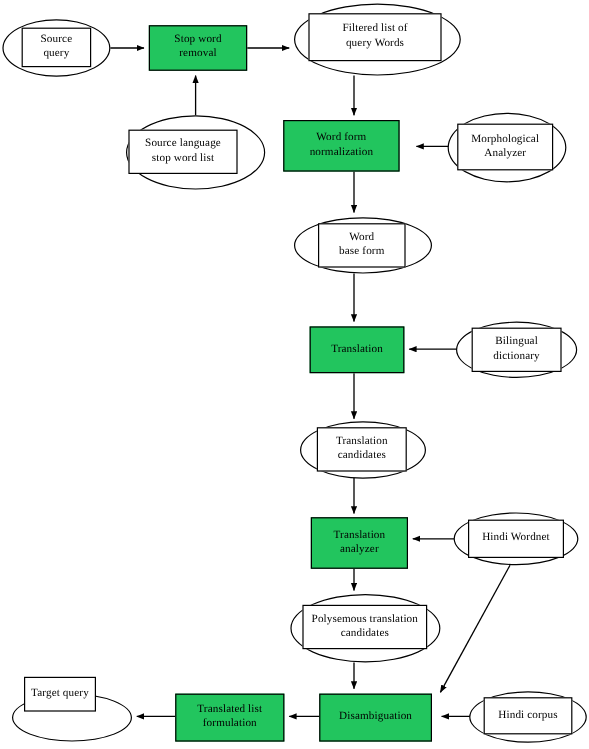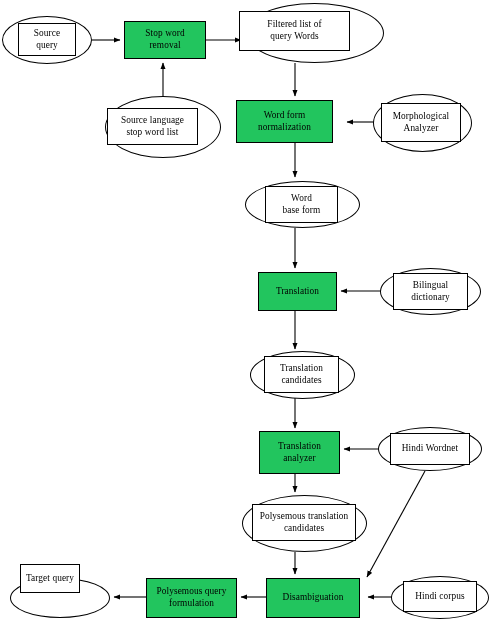--- a/index.html
+++ b/index.html
@@ -103,21 +103,21 @@
     <span class="lbl">Source
 query</span>
   </div>
 
   <div class="node rect" style="left:124px; top:21px; width:82px; height:38px;">
     <span class="lbl">Stop word
 removal</span>
   </div>
 
   <div class="node ellipse" style="left:245px; top:3px; width:139px; height:60px;"></div>
-  <div class="tbox" style="left:239px; top:11px; width:111px; height:40px;">
+  <div class="tbox" style="left:257px; top:11px; width:111px; height:40px;">
     <span class="lbl">Filtered list of
 query Words</span>
   </div>
 
   <div class="node ellipse" style="left:105px; top:96px; width:116px; height:62px;"></div>
   <div class="tbox" style="left:107px; top:108px; width:91px; height:37px;">
     <span class="lbl">Source language
 stop word list</span>
   </div>
 
@@ -173,21 +173,21 @@
   <div class="node rect" style="left:266px; top:578px; width:94px; height:40px;">
     <span class="lbl">Disambiguation</span>
   </div>
 
   <div class="node ellipse" style="left:391px; top:576px; width:98px; height:43px;"></div>
   <div class="tbox" style="left:403px; top:581px; width:74px; height:31px;">
     <span class="lbl">Hindi corpus</span>
   </div>
 
   <div class="node rect" style="left:146px; top:578px; width:91px; height:40px;">
-    <span class="lbl">Polysemous query
+    <span class="lbl">Translated list
 formulation</span>
   </div>
 
   <div class="node ellipse" style="left:10px; top:578px; width:100px; height:40px;"></div>
   <div class="tbox" style="left:20px; top:564px; width:60px; height:29px;">
     <span class="lbl">Target query</span>
   </div>
 
 </div>
 

